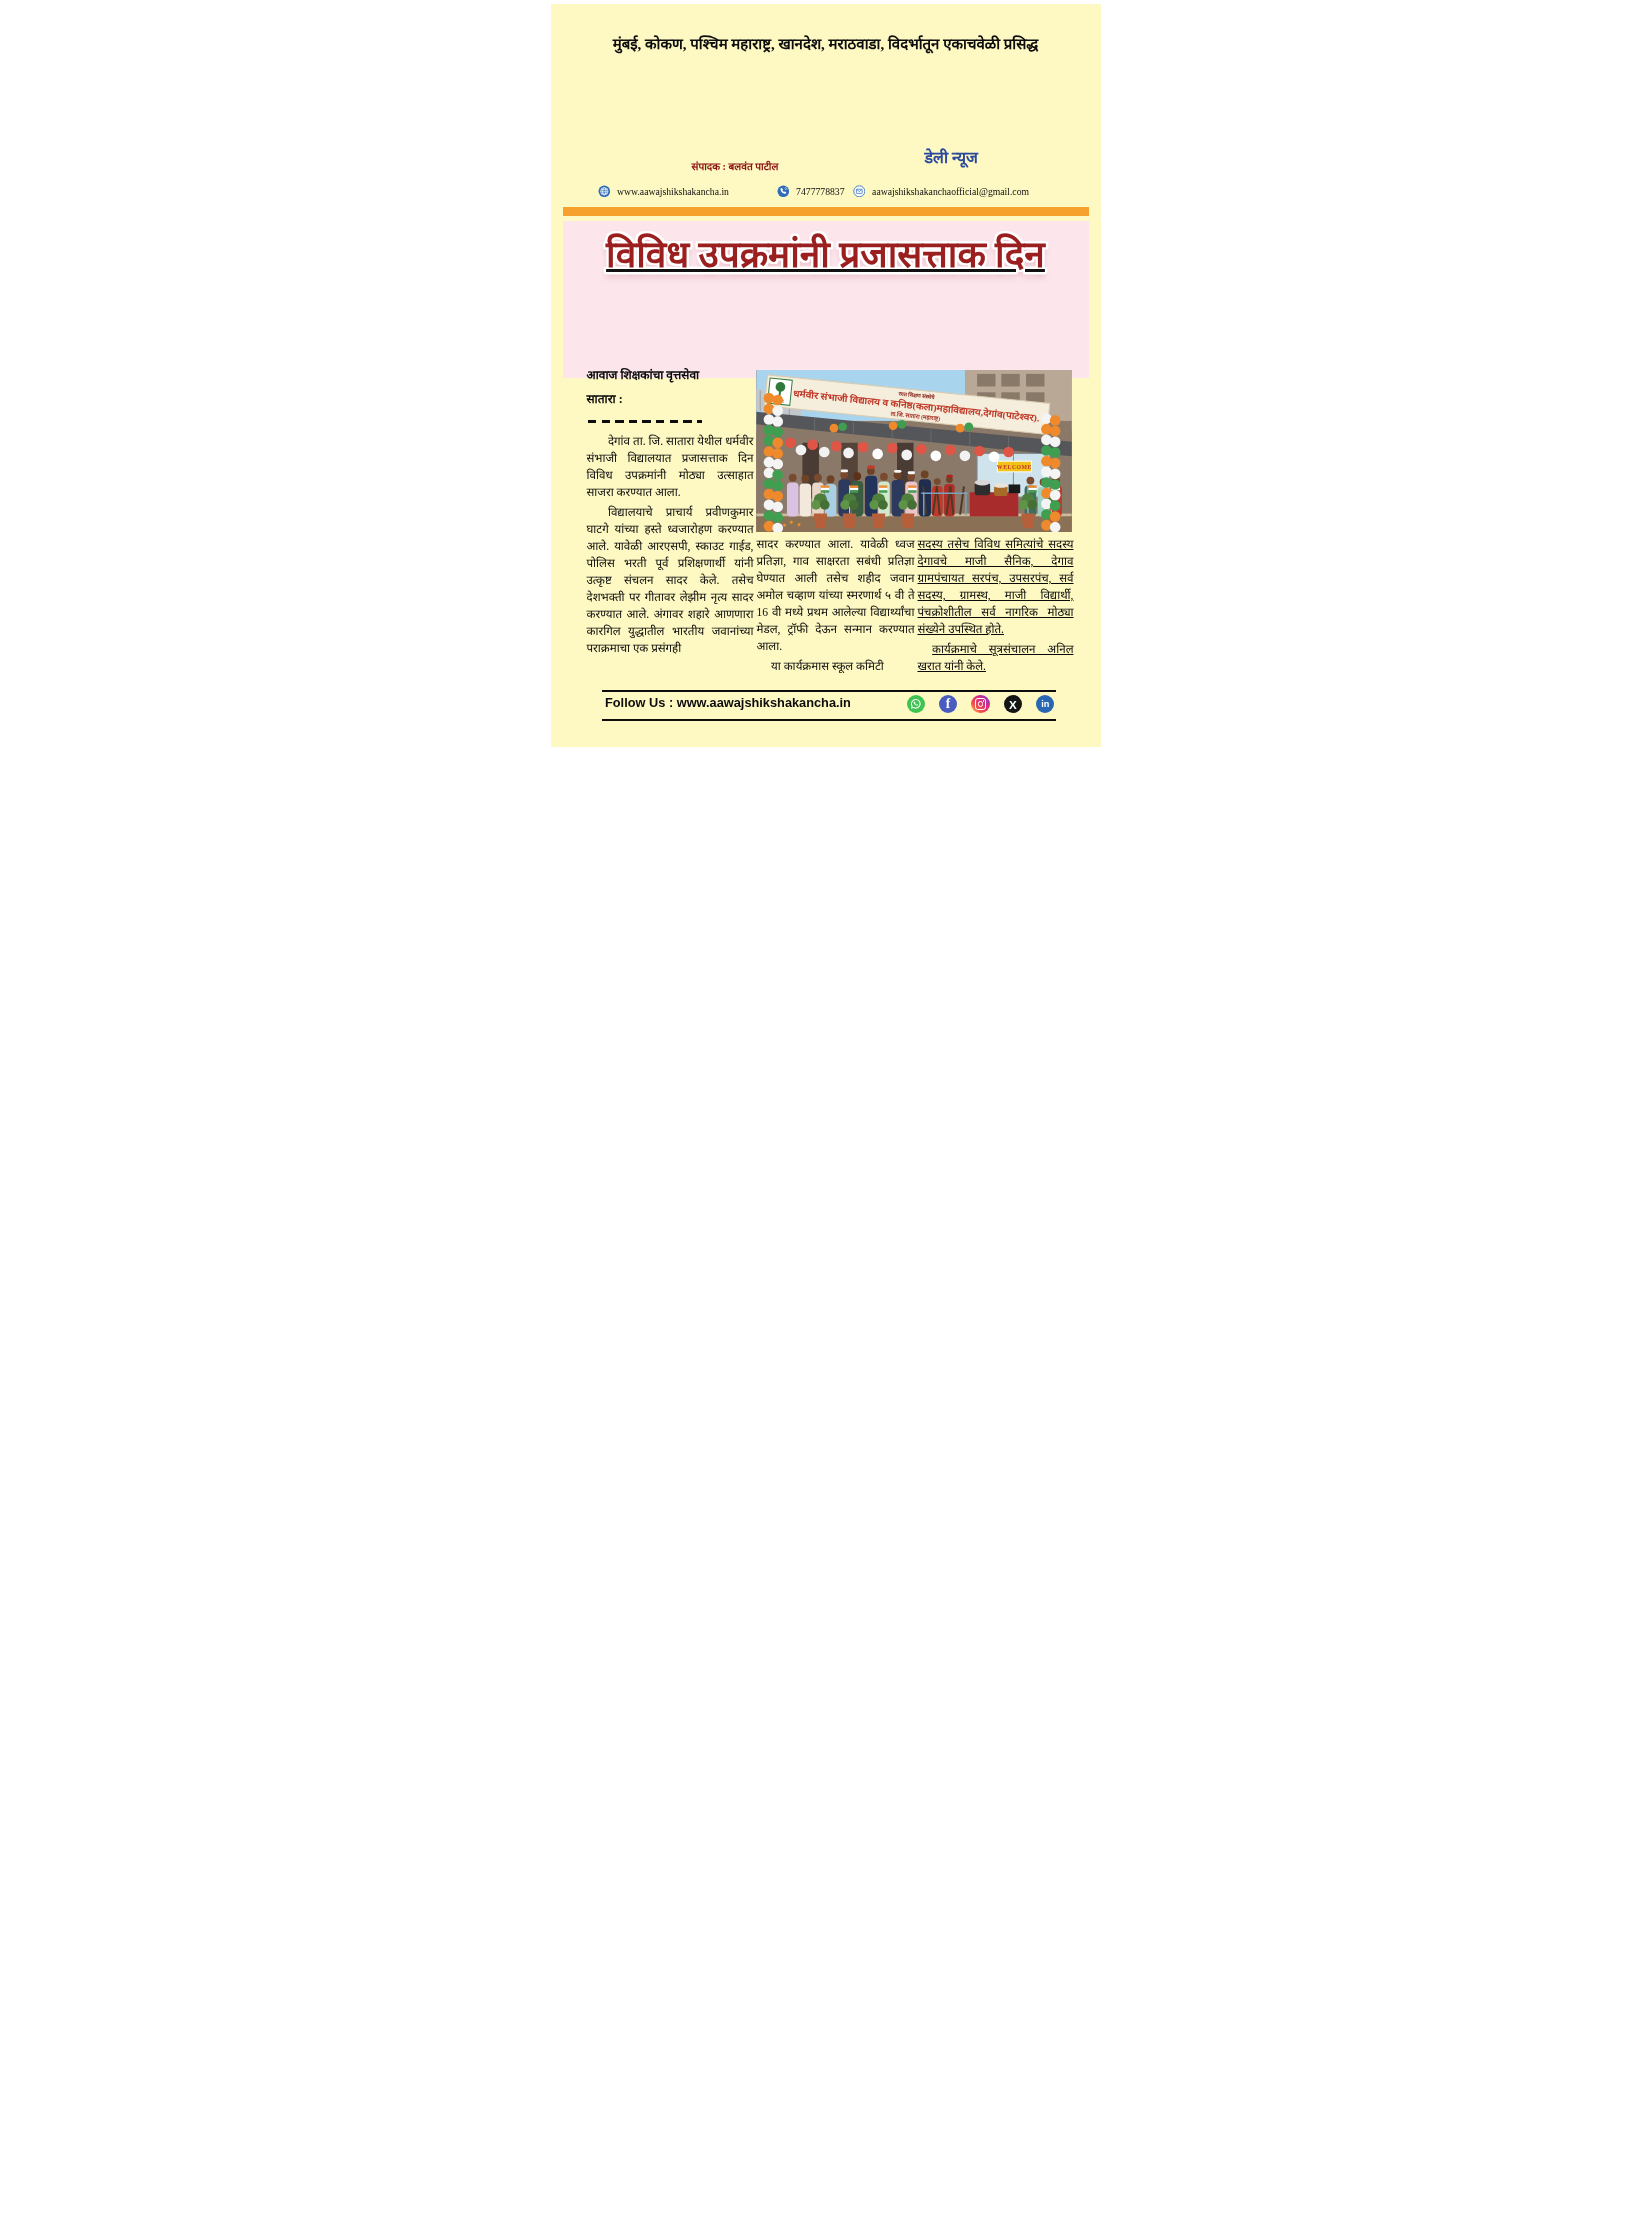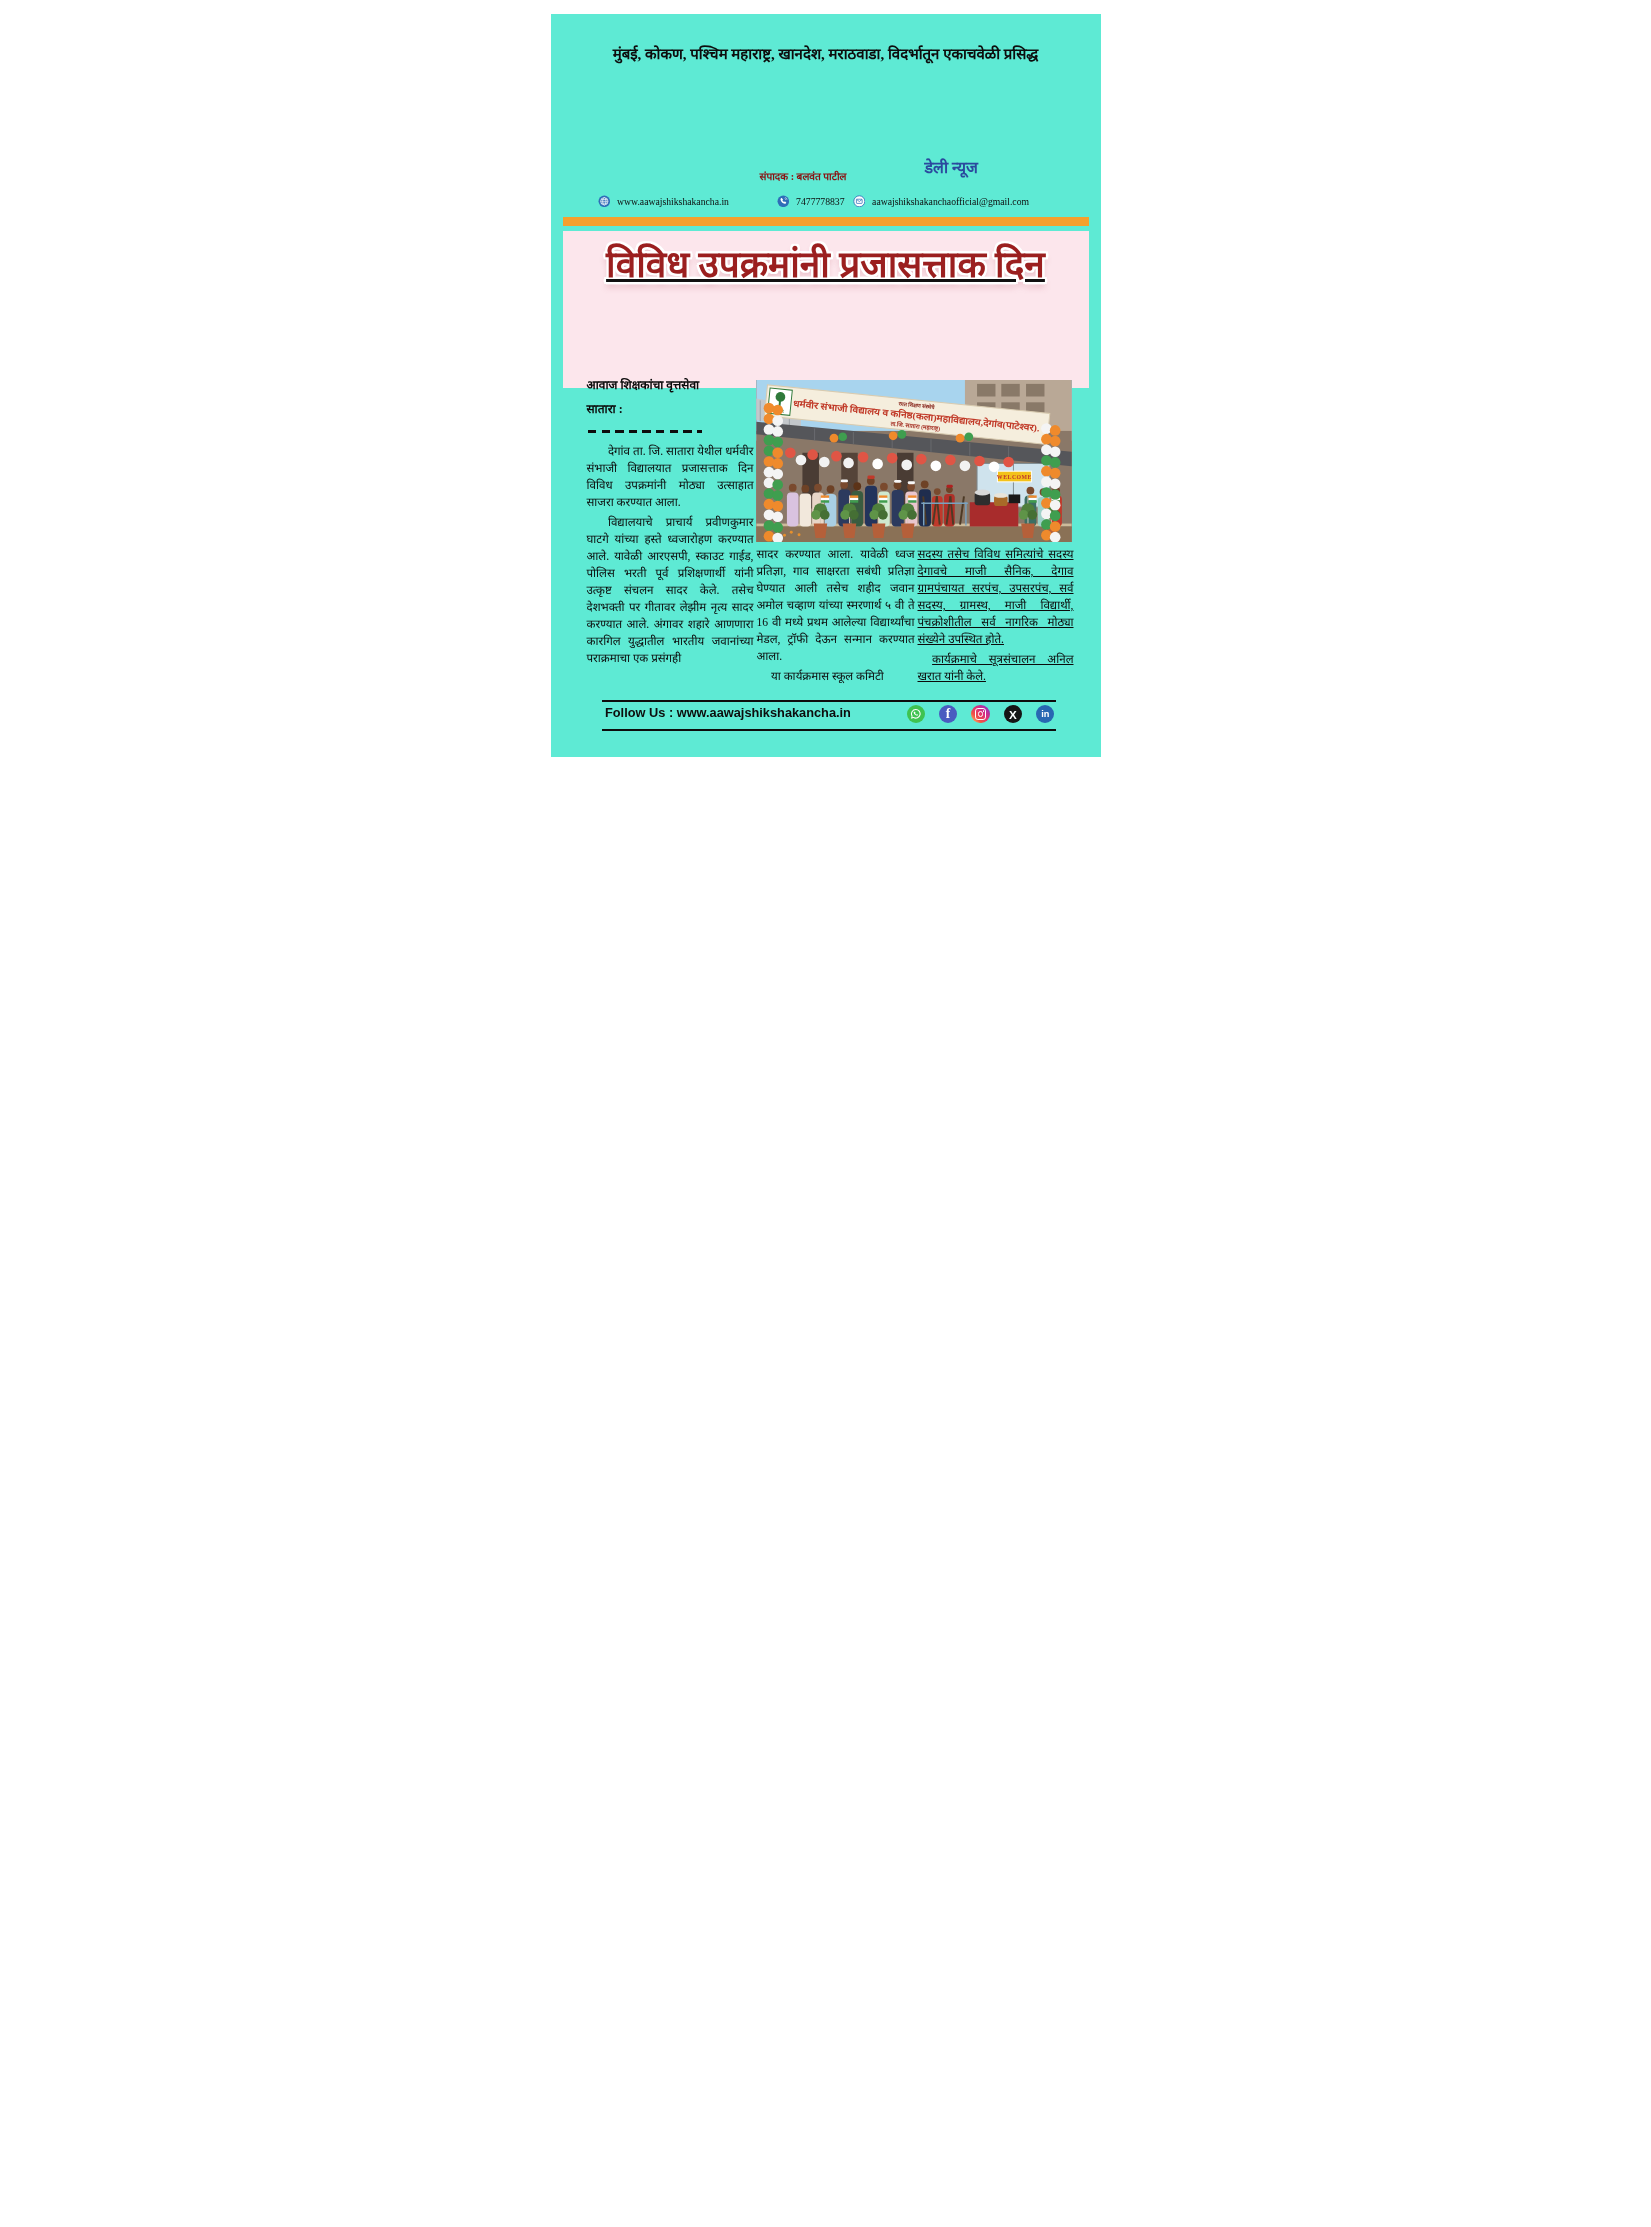--- a/index.html
+++ b/index.html
@@ -1,24 +1,24 @@
 <!DOCTYPE html>
 <html style="font-size:7.8px"><head>
 <meta charset="utf-8">
 <style>
   html,body{margin:0;padding:0;background:#ffffff;}
-  #page{position:relative;width:550px;height:743px;margin:14px auto;background:#5eead4;overflow:hidden;
+  #page{position:relative;width:550px;height:743px;margin:4px auto;background:#fef9c3;overflow:hidden;
         font-family:"Liberation Serif","DejaVu Sans",serif;color:#111;}
   .abs{position:absolute;}
 
   
   .tagline{left:0;top:29px;width:550px;text-align:center;font-size:15px;font-weight:700;color:#0d0d0d;white-space:nowrap;}
   .masthead{left:0;top:52px;width:550px;height:104px;text-align:center;font-size:59px;line-height:104px;
             font-weight:700;color:#e8231e;white-space:nowrap;letter-spacing:-1px;}
-  .editor{left:141px;top:155px;width:223px;text-align:center;font-size:10.2px;font-weight:700;color:#8b1212;white-space:nowrap;}
+  .editor{left:141px;top:155px;width:223px;font-size:10.2px;font-weight:700;color:#8b1212;white-space:nowrap;}
   .edition{left:374px;top:142px;width:112px;text-align:left;font-size:16px;font-weight:700;color:#2b4a9e;white-space:nowrap;}
 
   
   .contact{left:0;top:177px;width:550px;height:20.4px;}
   .c-item{position:absolute;top:0;height:20.4px;display:flex;align-items:center;gap:7px;font-size:9.7px;color:#0d0d0d;}
   .c-item .txt{white-space:nowrap;}
   .cicon{width:12.6px;height:12.6px;flex:0 0 12.6px;}
 
   .orangebar{left:12px;top:203px;width:526px;height:8.7px;background:#f6a02d;}
 

